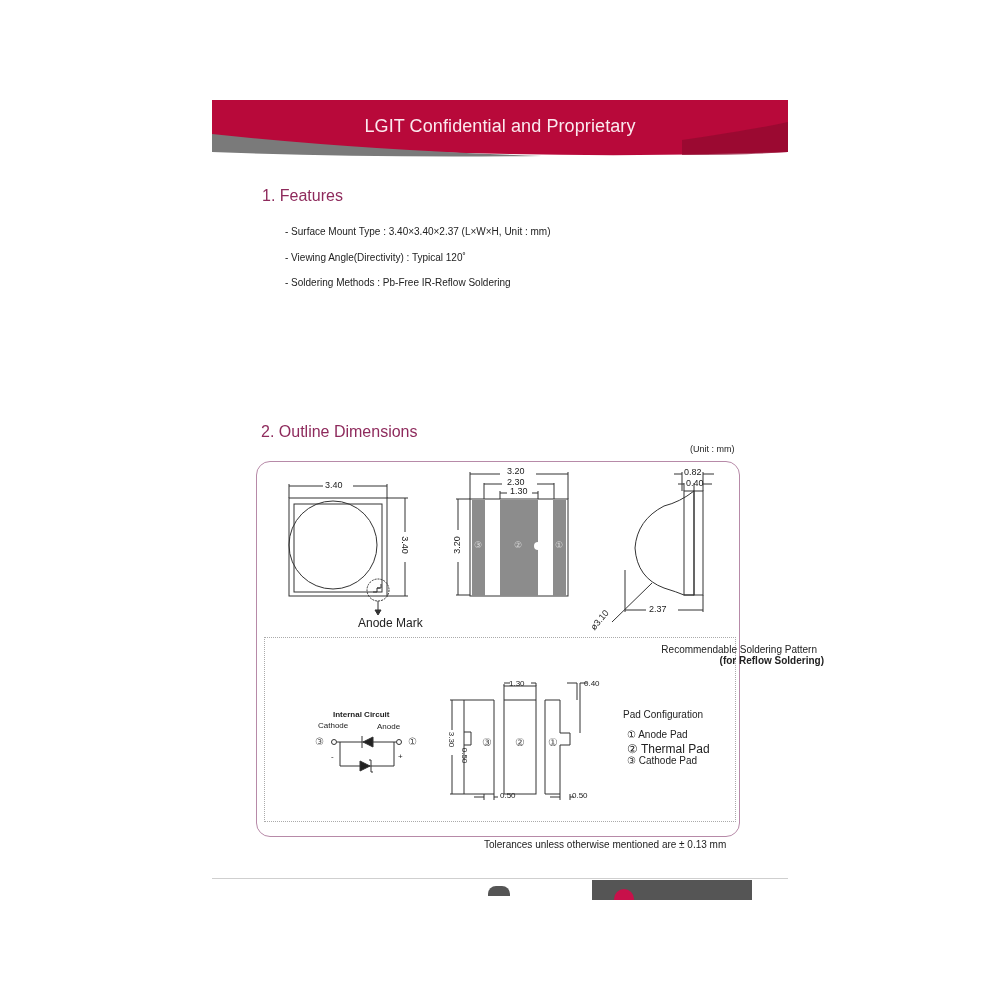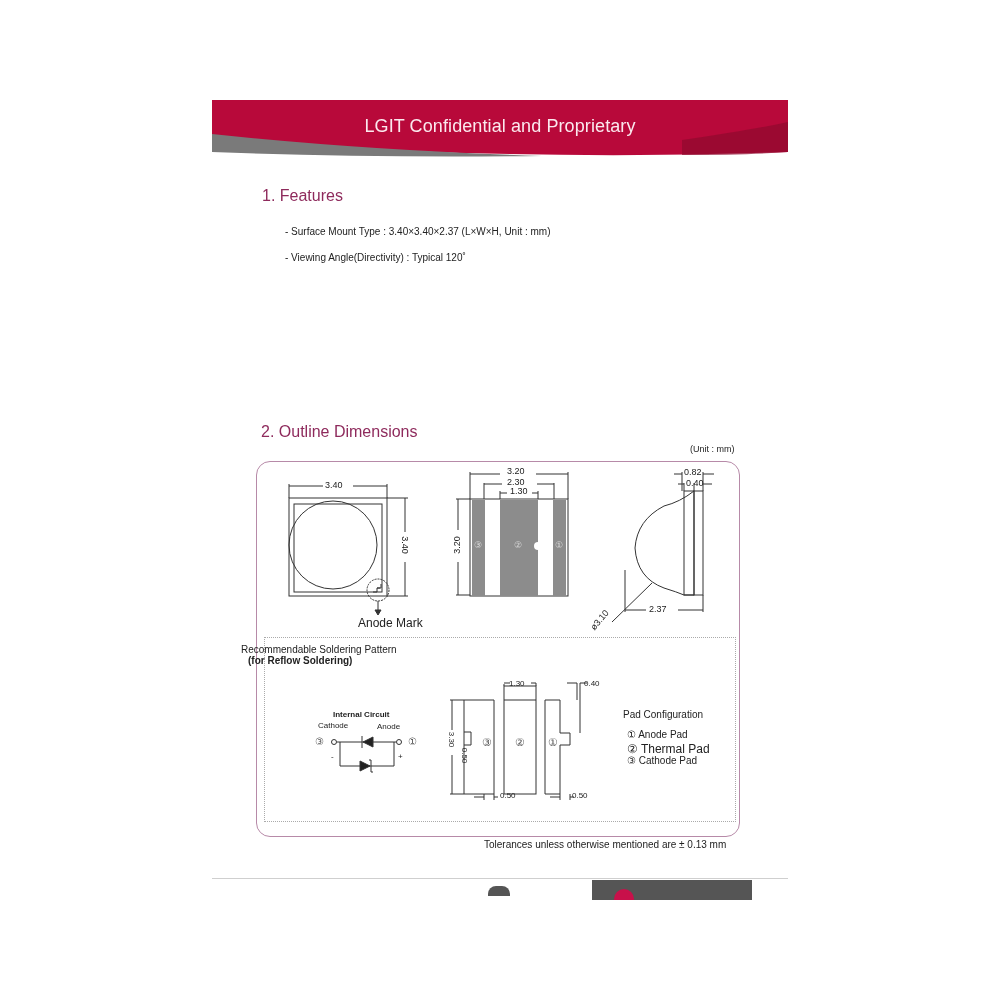--- a/index.html
+++ b/index.html
@@ -38,20 +38,21 @@
       <path d="M470,40 Q540,30 576,22 L576,52 Q540,55 470,55 Z" fill="#8e0a2e" opacity="0.7"></path>
       <path d="M0,34 Q150,50 330,56 Q150,58 0,52 Z" fill="#7a7a7a"></path>
     </svg>
     <div class="banner-title">LGIT Confidential and Proprietary</div>
   </div>
 
   <div class="section-title" style="left:50px; top:87px;">1. Features</div>
   <div class="feature-list">
     <div>- Surface Mount Type : 3.40×3.40×2.37  (L×W×H, Unit : mm)</div>
     <div>- Viewing Angle(Directivity) : Typical 120˚</div>
+    <div>- Soldering Methods : Pb-Free IR-Reflow Soldering</div>
   </div>
 
   <div class="section-title" style="left:49px; top:323px;">2. Outline Dimensions</div>
   <div class="unit-note">(Unit : mm)</div>
 
   <div class="outer-box"></div>
   <div class="inner-box"></div>
 
   <svg class="drawing" width="576" height="800" viewBox="0 0 576 800">
     <g stroke="#333" fill="none" stroke-width="1">
@@ -170,21 +171,21 @@
   <div class="lbl" style="left:236px; top:440px; transform:rotate(-90deg);">3.20</div>
   <div class="lbl" style="left:262px; top:440px; color:#ddd;">③</div>
   <div class="lbl" style="left:302px; top:440px; color:#ddd;">②</div>
   <div class="lbl" style="left:343px; top:440px; color:#ddd;">①</div>
 
   <div class="lbl" style="left:472px; top:367px;">0.82</div>
   <div class="lbl" style="left:474px; top:378px;">0.40</div>
   <div class="lbl" style="left:437px; top:504px;">2.37</div>
   <div class="lbl" style="left:376px; top:515px; transform:rotate(-50deg);">ø3.10</div>
 
-  <div class="lbl" style="left:0; width:576px; text-align:left; top:544px; font-size:10px; padding-left:0;">
+  <div class="lbl" style="left:0; width:576px; text-align:right; top:544px; font-size:10px; padding-left:0;">
     <div style="position:relative; left:29px;">Recommendable Soldering Pattern</div>
     <div style="position:relative; left:36px;font-weight:bold;">(for Reflow Soldering)</div>
   </div>
 
   <div class="lbl" style="left:297px; top:579px; font-size:8px;">1.30</div>
   <div class="lbl" style="left:372px; top:579px; font-size:8px;">0.40</div>
   <div class="lbl" style="left:232px; top:635px; font-size:8px; transform:rotate(90deg);">3.30</div>
   <div class="lbl" style="left:245px; top:651px; font-size:8px; transform:rotate(90deg);">0.50</div>
   <div class="lbl" style="left:288px; top:691px; font-size:8px;">0.50</div>
   <div class="lbl" style="left:360px; top:691px; font-size:8px;">0.50</div>

